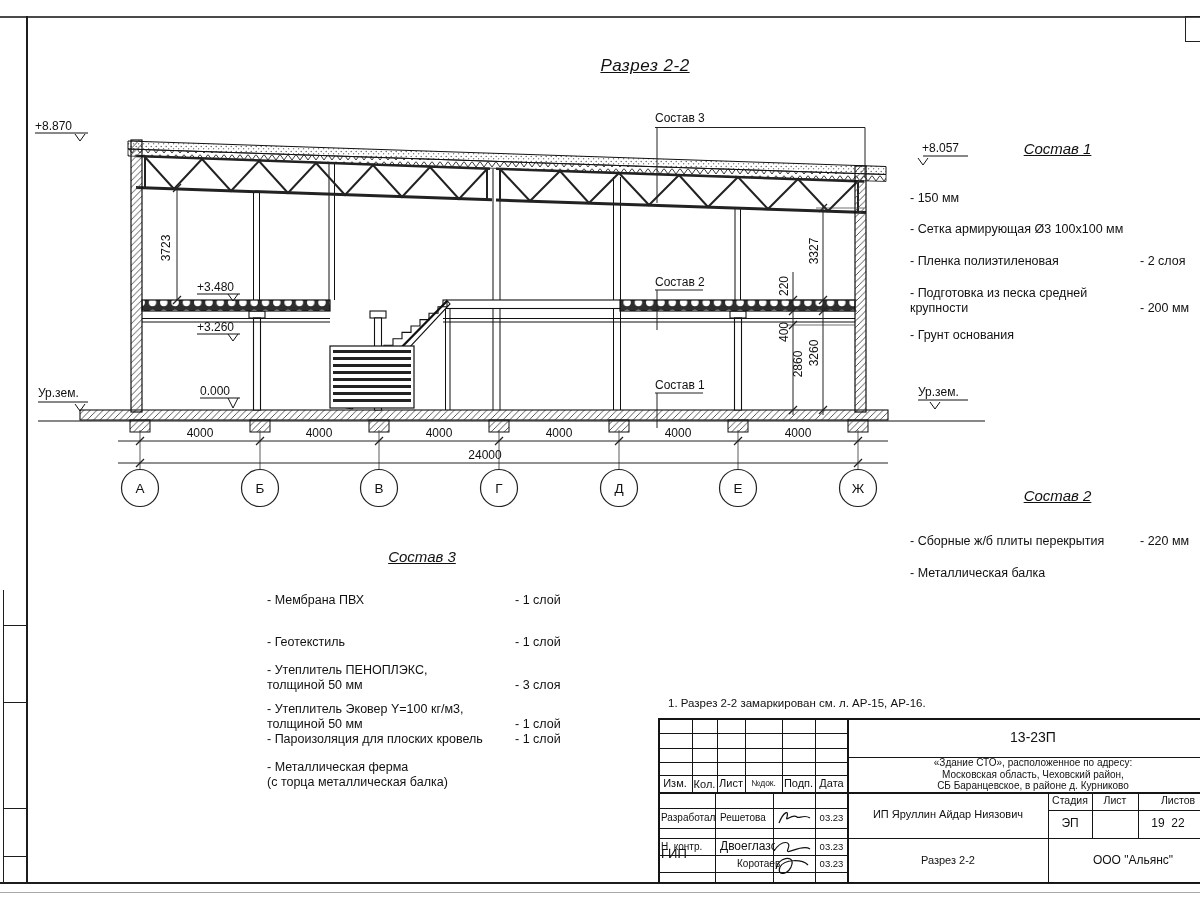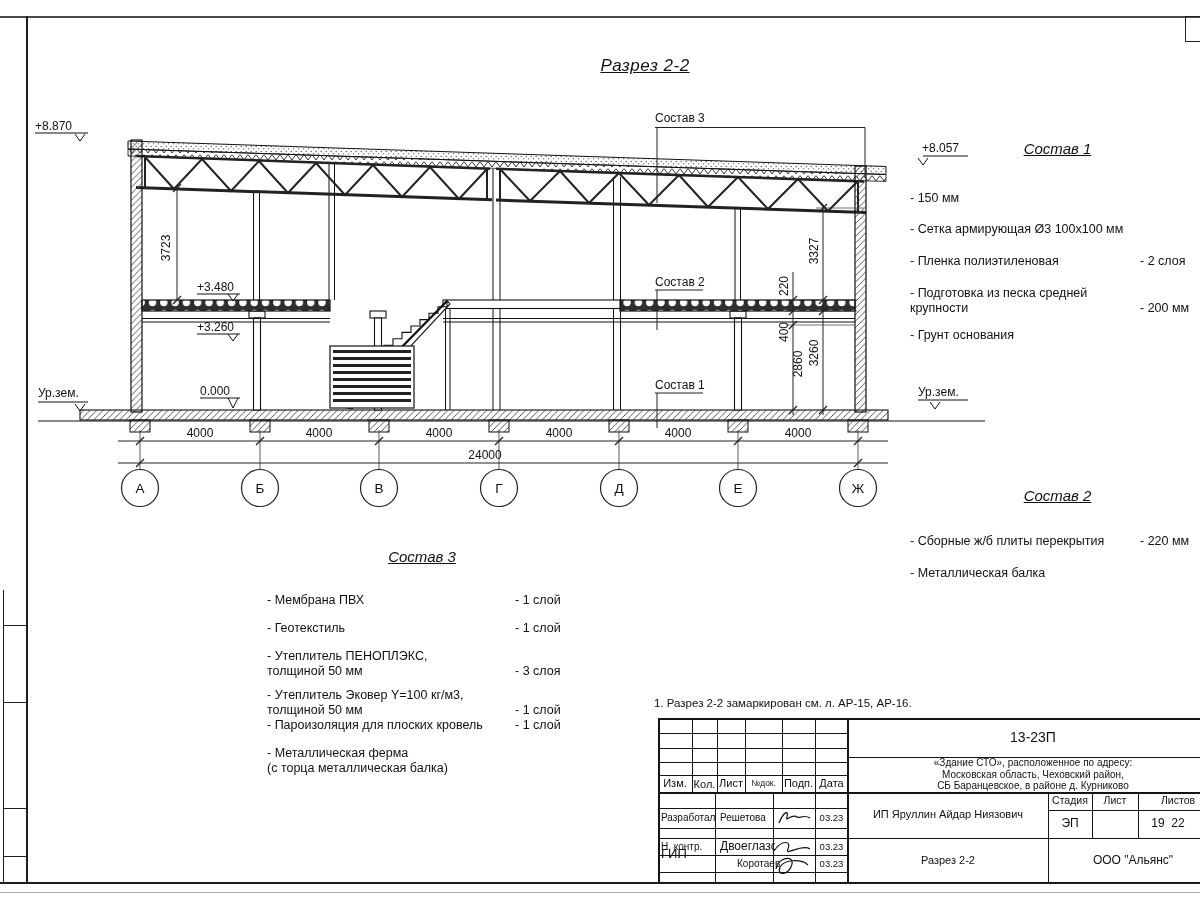--- a/index.html
+++ b/index.html
@@ -11,21 +11,21 @@
          font-size:17px;font-style:italic;text-decoration:underline;letter-spacing:.5px;}
   .spec{position:absolute;}
   .spec-h{text-align:center;font-size:15px;font-style:italic;text-decoration:underline;}
   .spec-list{margin-top:28px;}
   .spec-row{display:flex;align-items:flex-end;font-size:12.5px;line-height:15px;}
   .st{white-space:pre-line;}
   .sv{white-space:nowrap;}
   .spec3 .st{flex:0 0 248px;}
   .spec3 .sv{flex:none;}
   .spec12 .st{flex:0 0 230px;}
-  .note{position:absolute;left:654px;top:697px;font-size:11.5px;text-align:center;}
+  .note{position:absolute;left:668px;top:697px;font-size:11.5px;text-align:center;}
   .stamp{position:absolute;left:658px;top:718px;width:560px;height:165px;}
   .sl{position:absolute;background:#151515;}
   .sc{position:absolute;display:flex;align-items:center;justify-content:center;
       text-align:center;font-size:10.5px;line-height:11.5px;overflow:hidden;}
   .sc.left{justify-content:flex-start;padding-left:3px;text-align:left;}
   .pre{white-space:pre-line;}
   svg text{fill:#111;font-family:"Liberation Sans","DejaVu Sans",sans-serif;}
 </style>
 </head>
 <body>
@@ -271,21 +271,21 @@
       <text x="619" y="493">Д</text>
         <text x="738" y="493">Е</text>
       <text x="858" y="493">Ж</text>
     </g>
   </g>
 </svg>
 
 <div class="spec spec3" style="left:267px;top:548px;width:310px;">
   <div class="spec-h">Состав 3</div>
   <div class="spec-list">
-    <div class="spec-row" style="margin-bottom:13px;">
+    <div class="spec-row" style="margin-bottom:27px;">
         <div class="st">- Мембрана ПВХ</div>
         <div class="sv">- 1 слой</div>
       </div>
     <div class="spec-row" style="margin-bottom:13px;">
         <div class="st">- Геотекстиль</div>
         <div class="sv">- 1 слой</div>
       </div>
     <div class="spec-row" style="margin-bottom:9px;">
         <div class="st">- Утеплитель ПЕНОПЛЭКС,
 толщиной 50 мм</div>

